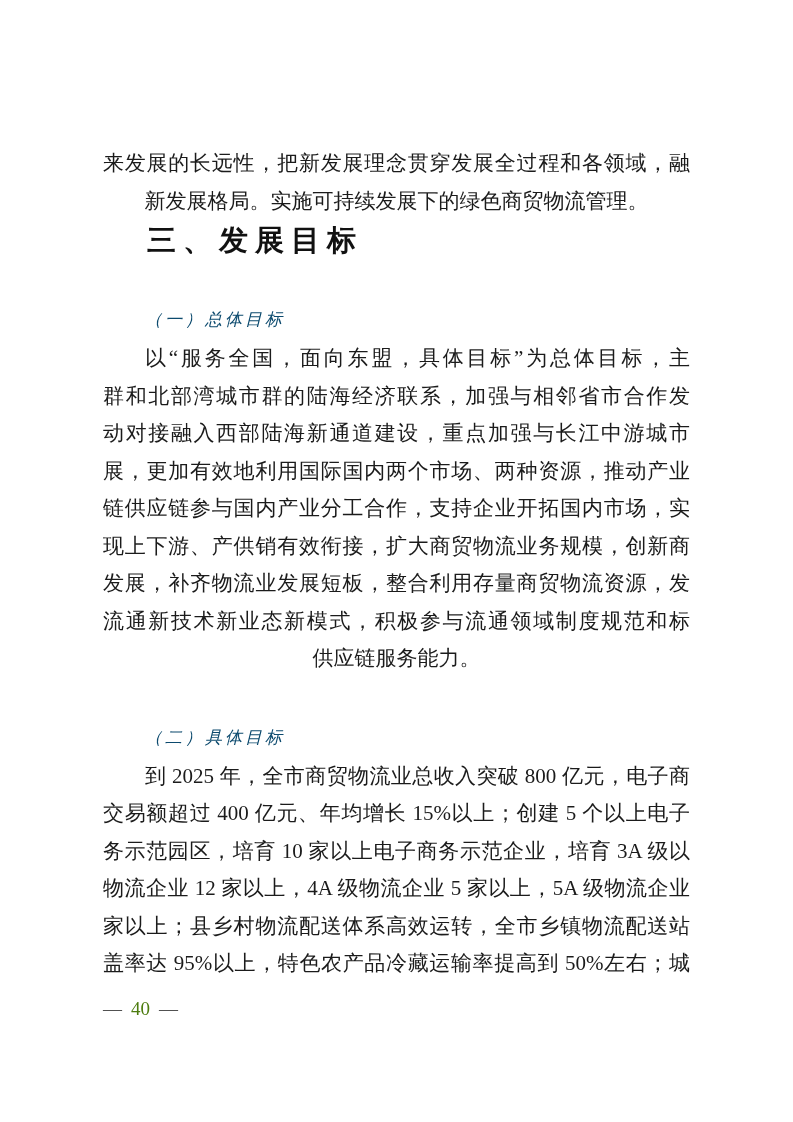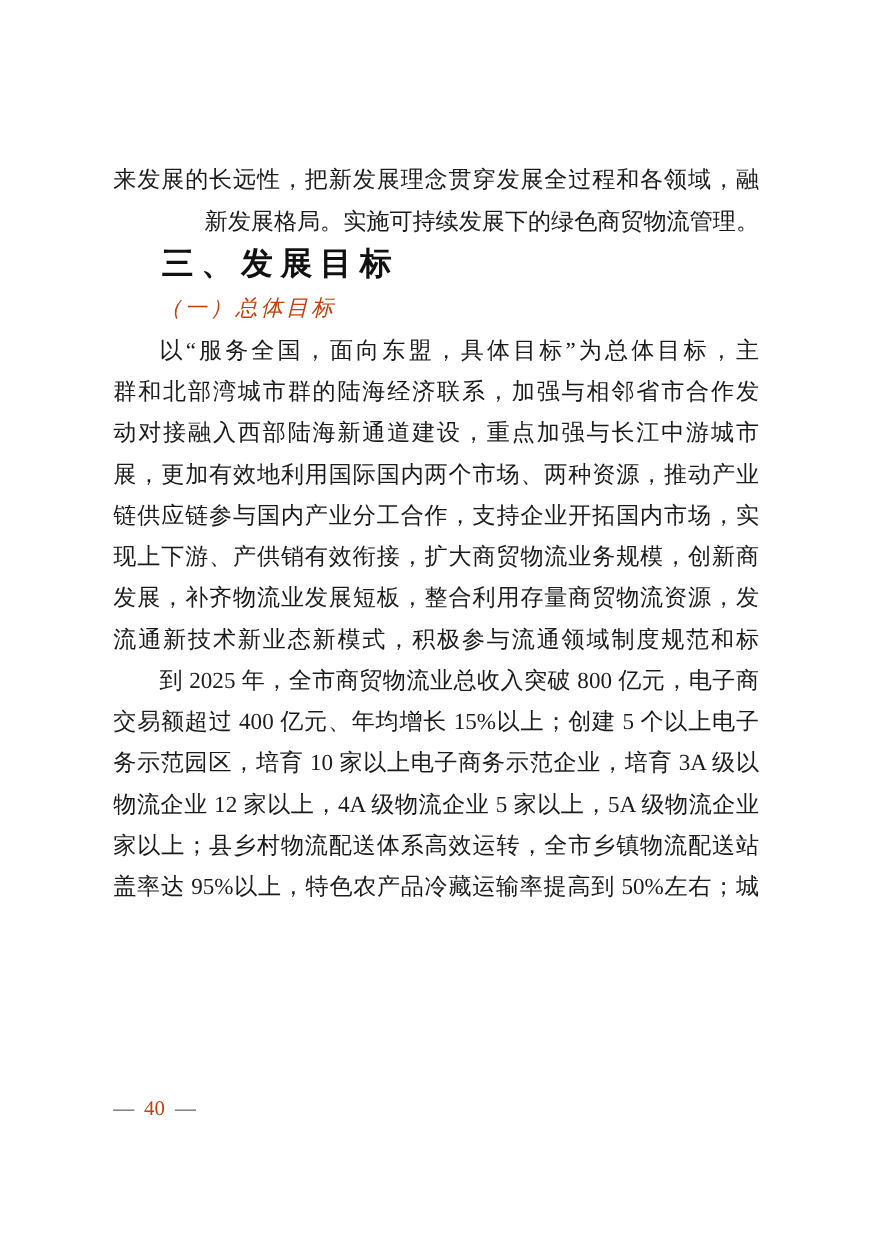--- a/index.html
+++ b/index.html
@@ -20,21 +20,21 @@
     position: absolute;
     left: 103px;
     top: 145px;
     width: 587px;
   }
   .line {
     font-size: 21px;
     line-height: 37.5px;
     height: 37.5px;
     overflow: hidden;
-    text-align: right;
+    text-align: center;
   }
   .line.full {
     text-align: justify;
     text-align-last: justify;
   }
   .line.indent {
     text-indent: 42px;
   }
   .heading {
     font-family: "Liberation Sans", "DejaVu Sans", sans-serif;
@@ -42,62 +42,65 @@
     font-size: 29px;
     height: 40px;
     line-height: 40px;
     padding-left: 44px;
     letter-spacing: 7px;
     color: #111111;
   }
   .subheading {
     font-style: italic;
     font-weight: 500;
-    font-size: 20px;
+    font-size: 17px;
     height: 40px;
     line-height: 40px;
     padding-left: 42px;
     letter-spacing: 3px;
-    color: #c2410c;
+    color: #0c4a6e;
+    margin-top: 40px;
   }
   .footer {
     position: absolute;
     left: 103px;
     top: 998px;
     display: flex;
     align-items: center;
     gap: 9px;
     font-size: 19px;
     color: #2e2e2e;
   }
   .footer .dash {
     color: #4a4a4a;
     letter-spacing: 0;
   }
   .footer .pnum {
-    color: #c2410c;
+    color: #4d7c0f;
   }
 </style>
 </head>
 <body>
 
 <div class="page">
   <div class="content" id="doc-content">
       <div class="line full">来发展的长远性，把新发展理念贯穿发展全过程和各领域，融入</div>
       <div class="line">新发展格局。实施可持续发展下的绿色商贸物流管理。</div>
       <div class="heading">三、发展目标</div>
       <div class="subheading">（一）总体目标</div>
       <div class="line full indent">以“服务全国，面向东盟，具体目标”为总体目标，主</div>
       <div class="line full">群和北部湾城市群的陆海经济联系，加强与相邻省市合作发</div>
       <div class="line full">动对接融入西部陆海新通道建设，重点加强与长江中游城市</div>
       <div class="line full">展，更加有效地利用国际国内两个市场、两种资源，推动产业</div>
       <div class="line full">链供应链参与国内产业分工合作，支持企业开拓国内市场，实</div>
       <div class="line full">现上下游、产供销有效衔接，扩大商贸物流业务规模，创新商</div>
       <div class="line full">发展，补齐物流业发展短板，整合利用存量商贸物流资源，发展</div>
       <div class="line full">流通新技术新业态新模式，积极参与流通领域制度规范和标</div>
+      <div class="line">供应链服务能力。</div>
+      <div class="subheading">（二）具体目标</div>
       <div class="line full indent">到 2025 年，全市商贸物流业总收入突破 800 亿元，电子商务</div>
       <div class="line full">交易额超过 400 亿元、年均增长 15%以上；创建 5 个以上电子商</div>
       <div class="line full">务示范园区，培育 10 家以上电子商务示范企业，培育 3A 级以上</div>
       <div class="line full">物流企业 12 家以上，4A 级物流企业 5 家以上，5A 级物流企业 1</div>
       <div class="line full">家以上；县乡村物流配送体系高效运转，全市乡镇物流配送站覆</div>
       <div class="line full">盖率达 95%以上，特色农产品冷藏运输率提高到 50%左右；城市</div>
     </div>
   <div class="footer">
     <span class="dash">—</span>
     <span class="pnum">40</span>

